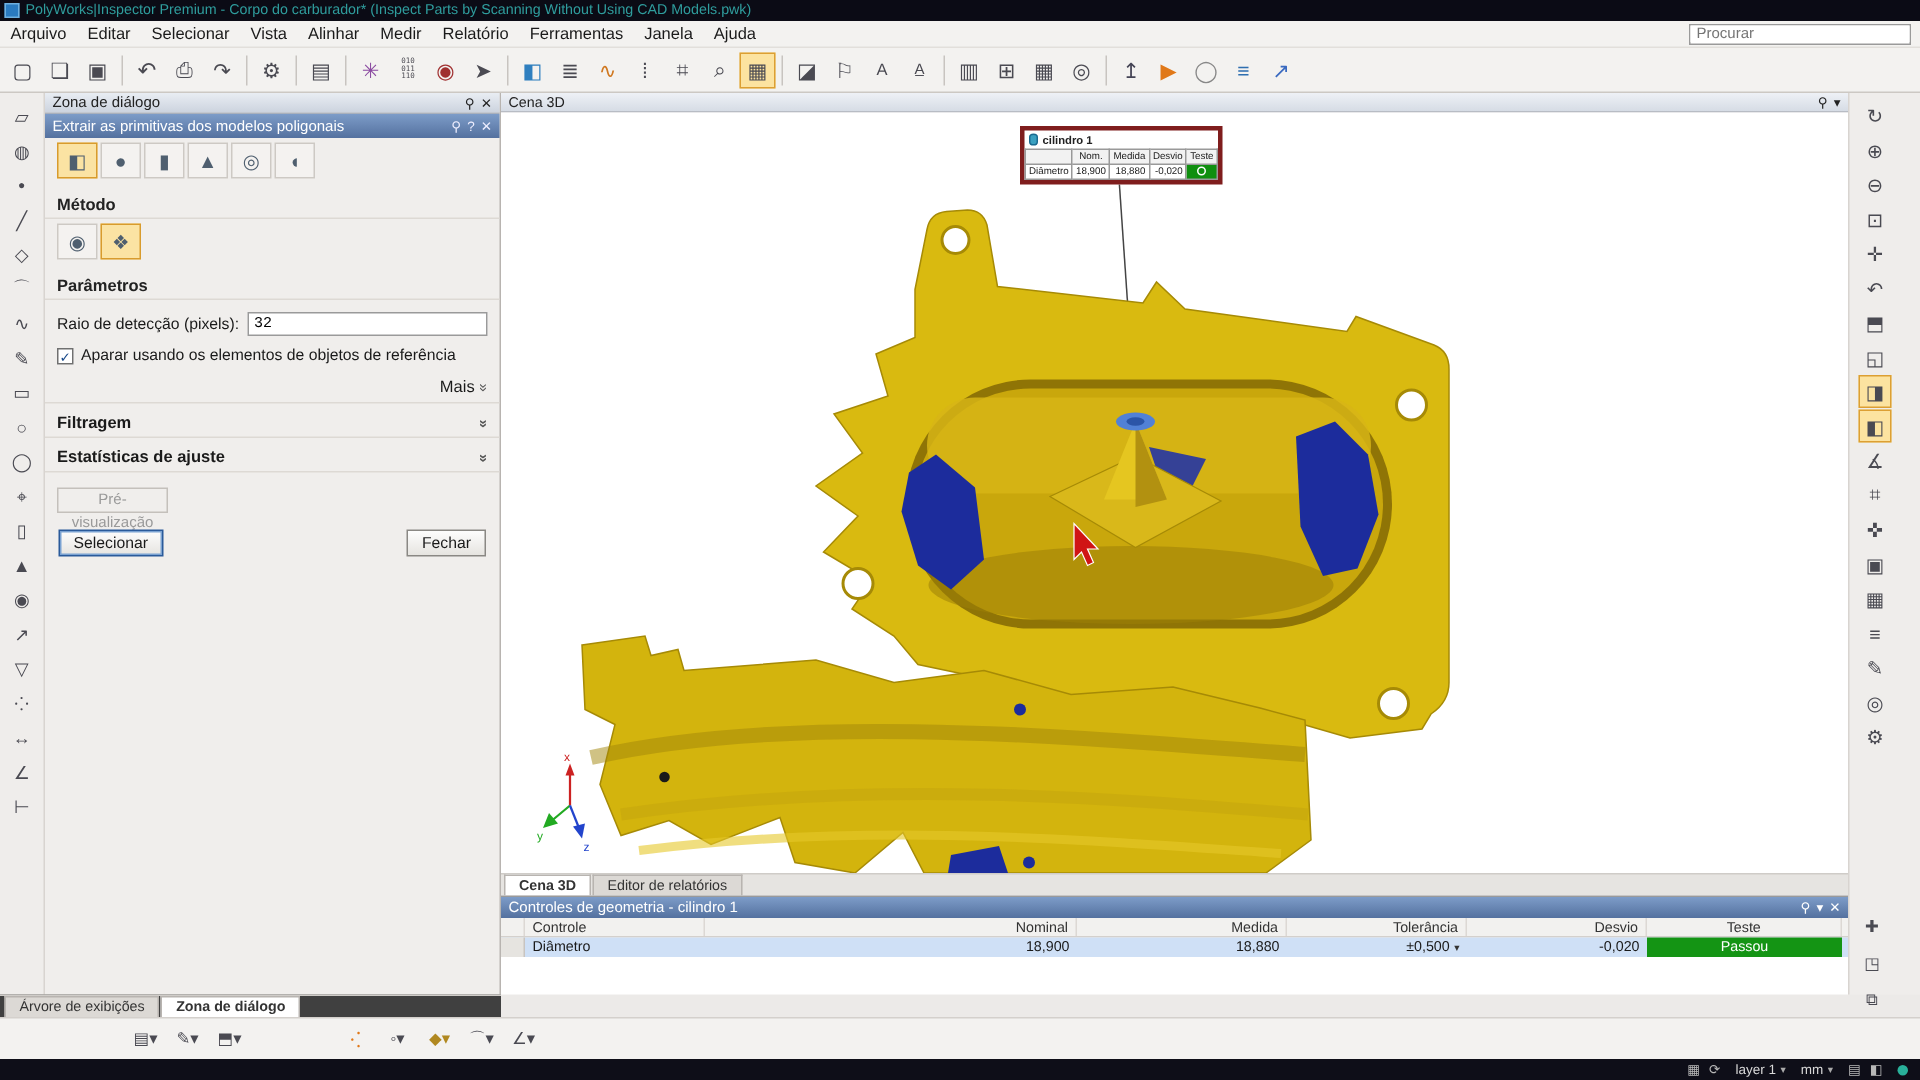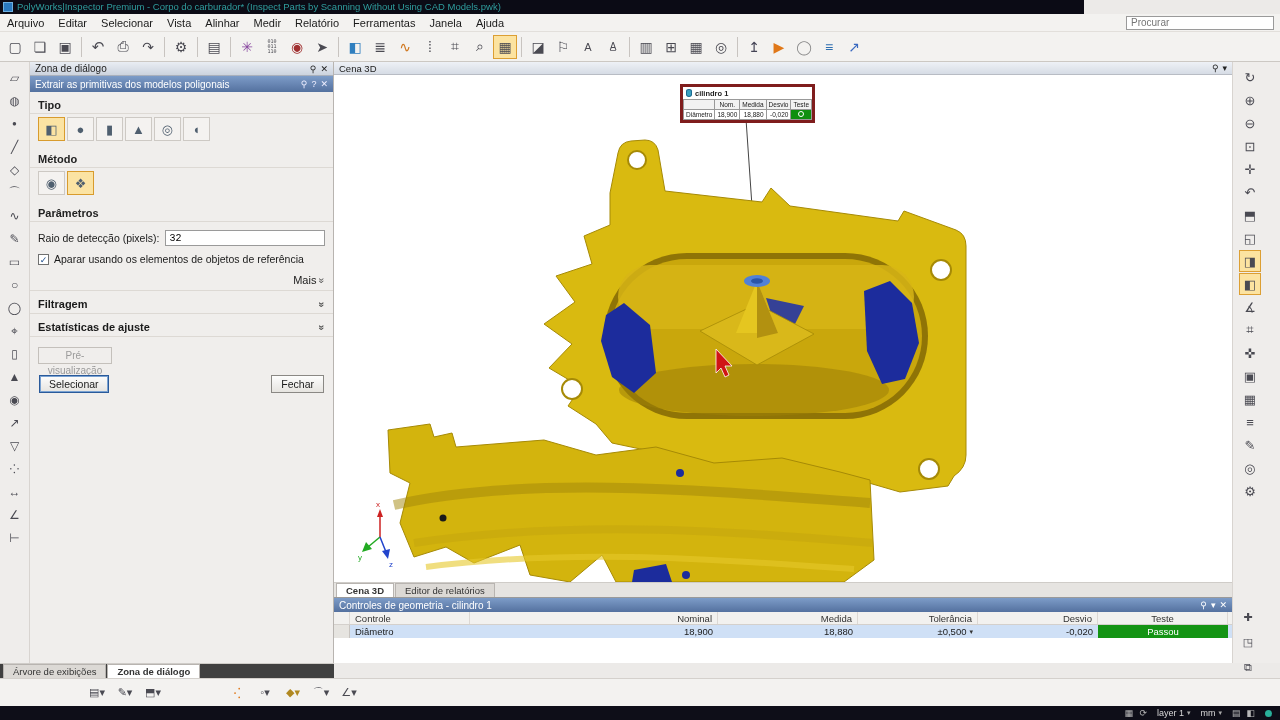--- a/index.html
+++ b/index.html
@@ -1,20 +1,20 @@
 <!DOCTYPE html>
 <html><head>
 <meta charset="utf-8">
 <style>
   *{box-sizing:border-box;margin:0;padding:0}
   html,body{width:1280px;height:720px}
   body{position:relative;font-family:"Liberation Sans",sans-serif;background:#eceae8;overflow:hidden;font-size:11px;color:#1a1a1a}
 
   
-  .titlebar{position:absolute;left:0;top:0;width:1084px;height:14px;background:#0b0b15;color:#2f9d9d;font-size:9.5px;line-height:14px;padding-left:17px;white-space:nowrap}
+  .titlebar{position:absolute;left:0;top:0;width:1280px;height:14px;background:#0b0b15;color:#2f9d9d;font-size:9.5px;line-height:14px;padding-left:17px;white-space:nowrap}
   .appicon{position:absolute;left:3px;top:2px;width:10px;height:10px;background:#2a7ac0;border:1px solid #6fb0e0}
 
   
   .menubar{position:absolute;left:0;top:14px;width:1280px;height:18px;background:#f3f2f0;display:flex;align-items:center;border-bottom:1px solid #e2dfdb}
   .menu-item{padding:0 7px;height:18px;line-height:18px;font-size:11px}
   .search-box{margin-left:auto;margin-right:6px;display:flex;align-items:center;border:1px solid #9a9a9a;background:#fff;width:148px;height:14px}
   .search-box input{border:0;outline:none;font-size:10px;flex:1;padding:0 4px;font-family:"Liberation Sans",sans-serif;color:#444}
 
   
   .tbi{width:24px;height:24px;display:flex;align-items:center;justify-content:center;font-size:14px;color:#4a4a52;flex:none;border:1px solid transparent;text-align:center}
@@ -206,21 +206,20 @@
   </div>
   <div class="dp-subheader">
     <span>Extrair as primitivas dos modelos poligonais</span>
     <span class="hdr-icons">
       <span>⚲</span>
       <span>?</span>
       <span>✕</span>
     </span>
   </div>
 
-  <div class="dp-section">Tipo</div>
   <div class="dp-iconrow">
       <span class="dp-tool active">◧</span>
       <span class="dp-tool">●</span>
       <span class="dp-tool">▮</span>
       <span class="dp-tool">▲</span>
       <span class="dp-tool">◎</span>
       <span class="dp-tool">◖</span>
     </div>
 
   <div class="dp-section">Método</div>

